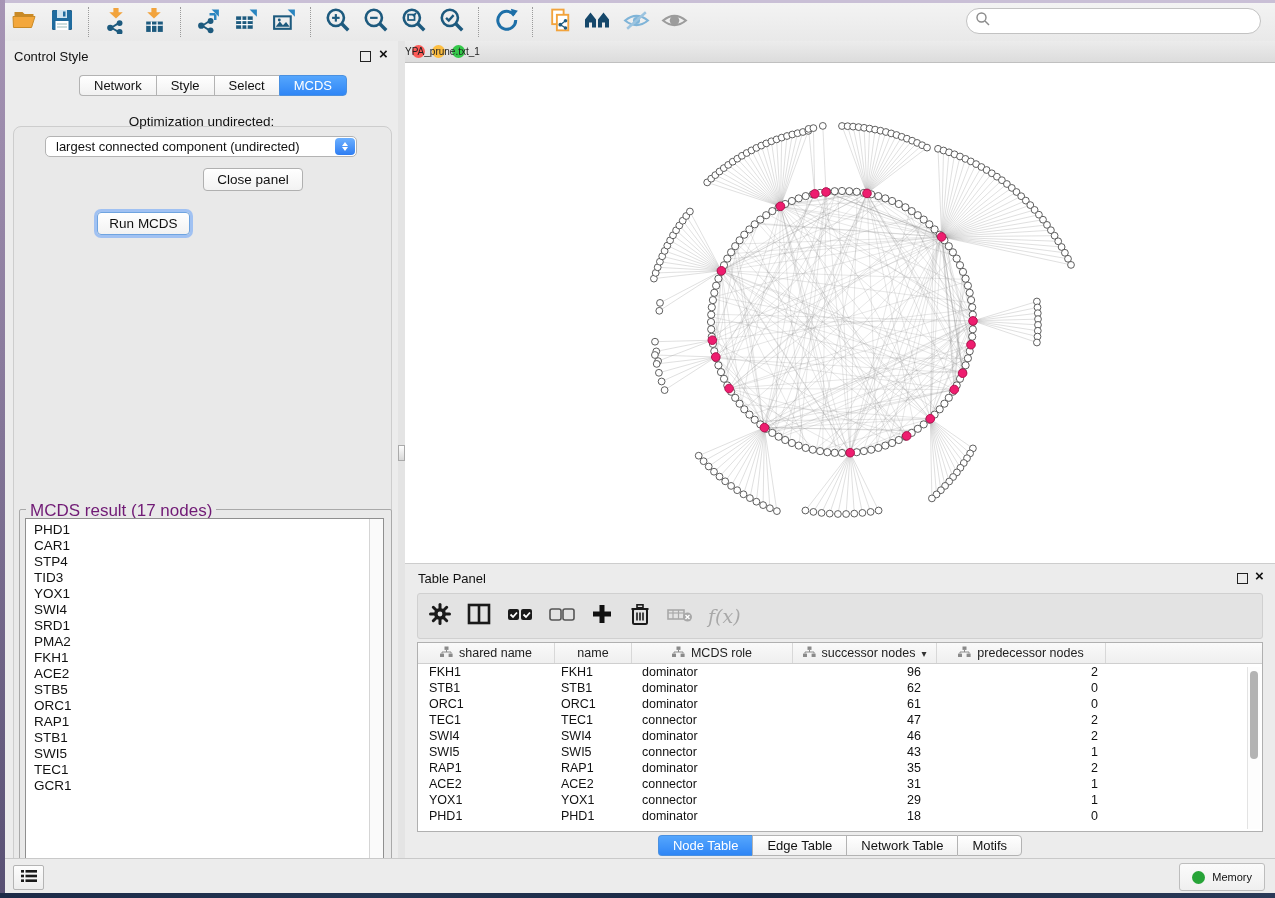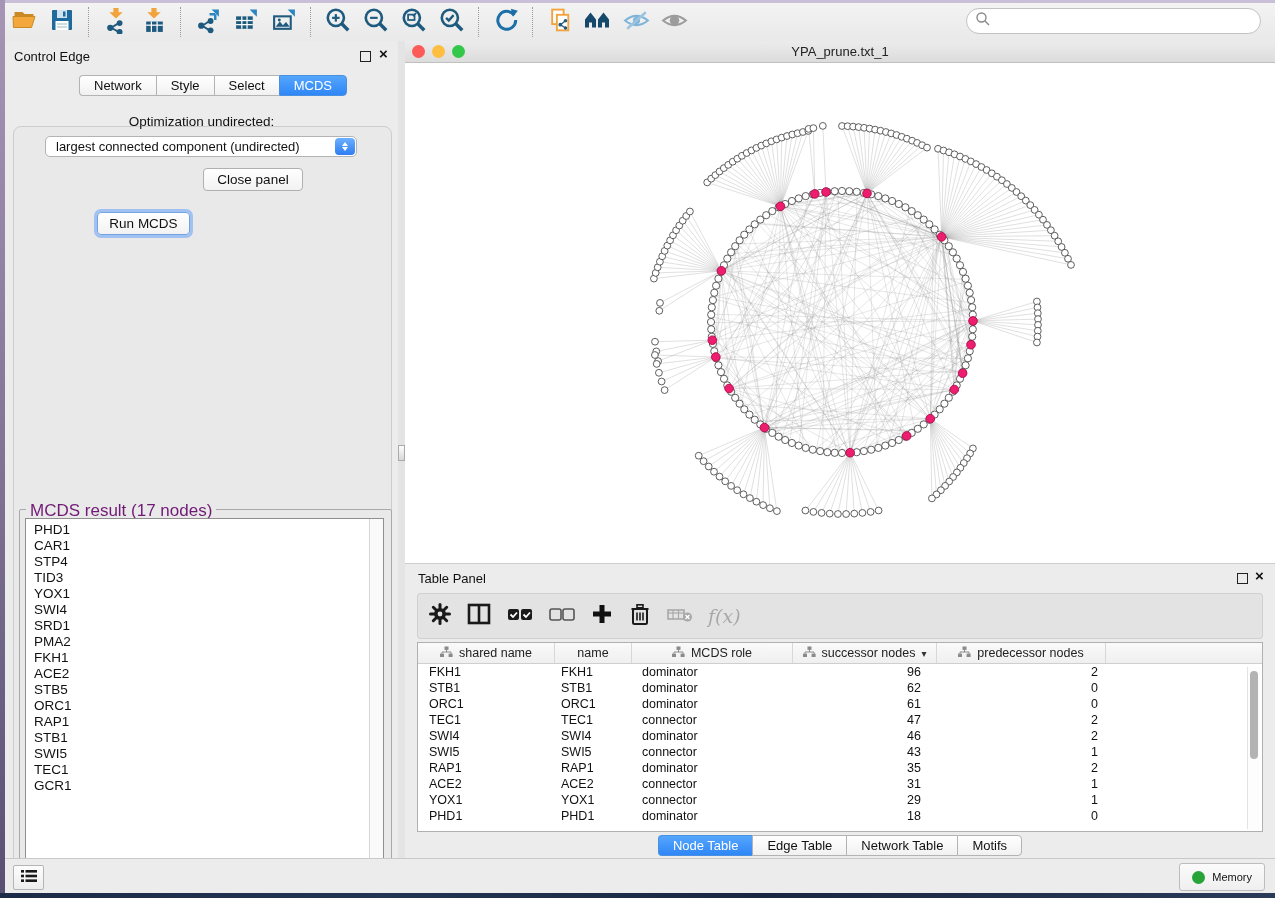--- a/index.html
+++ b/index.html
@@ -40,21 +40,21 @@
   .listbox .scrolltrack{position:absolute;right:0;top:0;width:13px;height:100%;background:#fafafa;border-left:1px solid #d5d5d5;}
   .listitems{position:absolute;left:0;top:3px;right:14px;}
   .listitem{font-size:13.5px;color:#111;line-height:16px;padding-left:8px;}
   
   .vsplit{left:398px;top:41px;width:7px;height:817px;background:#e4e4e4;}
   .vsplit .handle{position:absolute;left:0px;top:404px;width:7px;height:16px;background:linear-gradient(#fdfdfd,#d8d8d8);border:1px solid #aaa;box-sizing:border-box;}
   
   .netwin{left:405px;top:41px;width:870px;height:522px;background:#fff;}
   .nettitle{position:absolute;left:0;top:0;width:100%;height:21px;background:linear-gradient(#ececec,#dcdcdc);border-bottom:1px solid #c0c0c0;display:flex;align-items:center;}
   .tl{width:13px;height:13px;border-radius:50%;margin-left:7px;}
-  .nettitle .title{position:absolute;left:0;right:0;text-align:center;font-size:13px;color:#222;}
+  .nettitle .title{position:absolute;left:0;right:0;text-align:left;font-size:10px;color:#222;}
   .netcanvas{position:absolute;left:0;top:22px;width:870px;height:500px;background:#fff;}
   
   .tpanel{left:405px;top:563px;width:870px;height:295px;background:#ececec;border-top:1px solid #cdcdcd;box-sizing:border-box;}
   .ttoolbar{position:absolute;left:12px;top:29px;width:846px;height:46px;background:#e3e3e3;border:1px solid #d0d0d0;border-radius:3px;display:flex;align-items:center;padding-left:10px;box-sizing:border-box;}
   .ticon{height:30px;display:flex;align-items:center;justify-content:center;margin-right:14px;}
   .fx{font-family:"DejaVu Serif",serif;font-style:italic;font-size:19px;color:#a8a8a8;}
   .tablewrap{position:absolute;left:12px;top:78px;width:846px;height:190px;background:#fff;border:1px solid #b0b0b0;box-sizing:border-box;}
   .thead{display:flex;height:20px;background:linear-gradient(#fafafa,#efefef);border-bottom:1px solid #cfcfcf;}
   .th{display:flex;align-items:center;justify-content:center;font-size:12.5px;color:#222;border-right:1px solid #d8d8d8;box-sizing:border-box;gap:6px;}
   .trow{display:flex;height:16px;align-items:center;}
@@ -226,21 +226,21 @@
     <div class="searchbox">
       <span><svg width="16" height="16" viewBox="0 0 16 16">
             <circle cx="6.5" cy="6.5" r="4.5" fill="none" stroke="#8a8a8a" stroke-width="1.4"></circle>
             <line x1="10" y1="10" x2="14" y2="14" stroke="#8a8a8a" stroke-width="1.4"></line>
           </svg></span>
       <input type="text" placeholder="" style="">
     </div>
   </div>
 
   <div class="abs cpanel">
-    <div class="abs panel-title" style="left:9px;top:8px;">Control Edge</div>
+    <div class="abs panel-title" style="left:9px;top:8px;">Control Style</div>
     <span class="abs winbtn-sq" style="left:355px;top:10px;"></span>
     <span class="abs winbtn-x" style="left:374px;top:8px;">×</span>
 
     <div class="abs innerpanel"></div>
     <div class="abs tabrow" style="left:74px;top:34px;" id="control-tabs">
         <div class="tab">Network</div>
         <div class="tab">Style</div>
         <div class="tab">Select</div>
         <div class="tab active">MCDS</div>
       </div>

